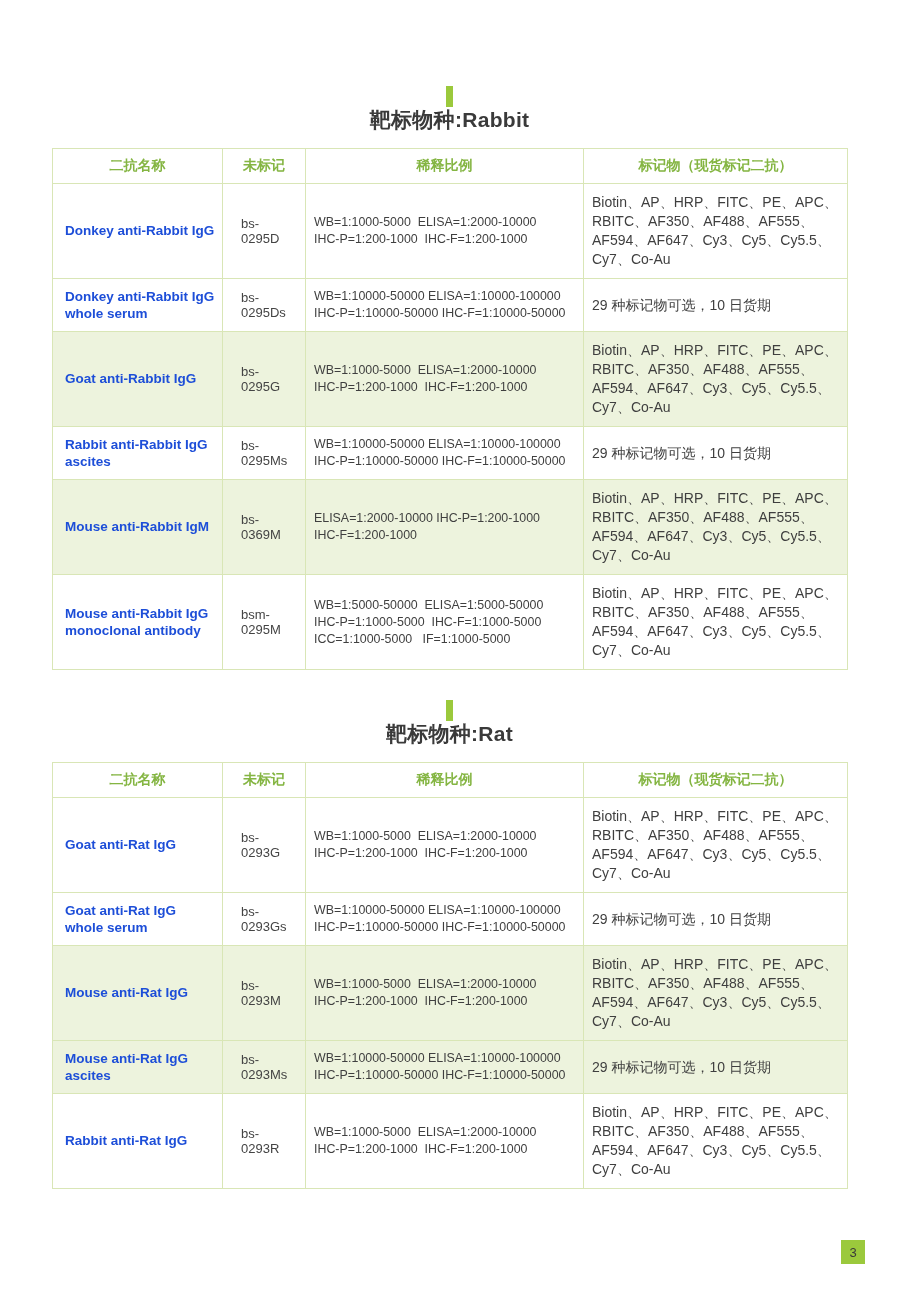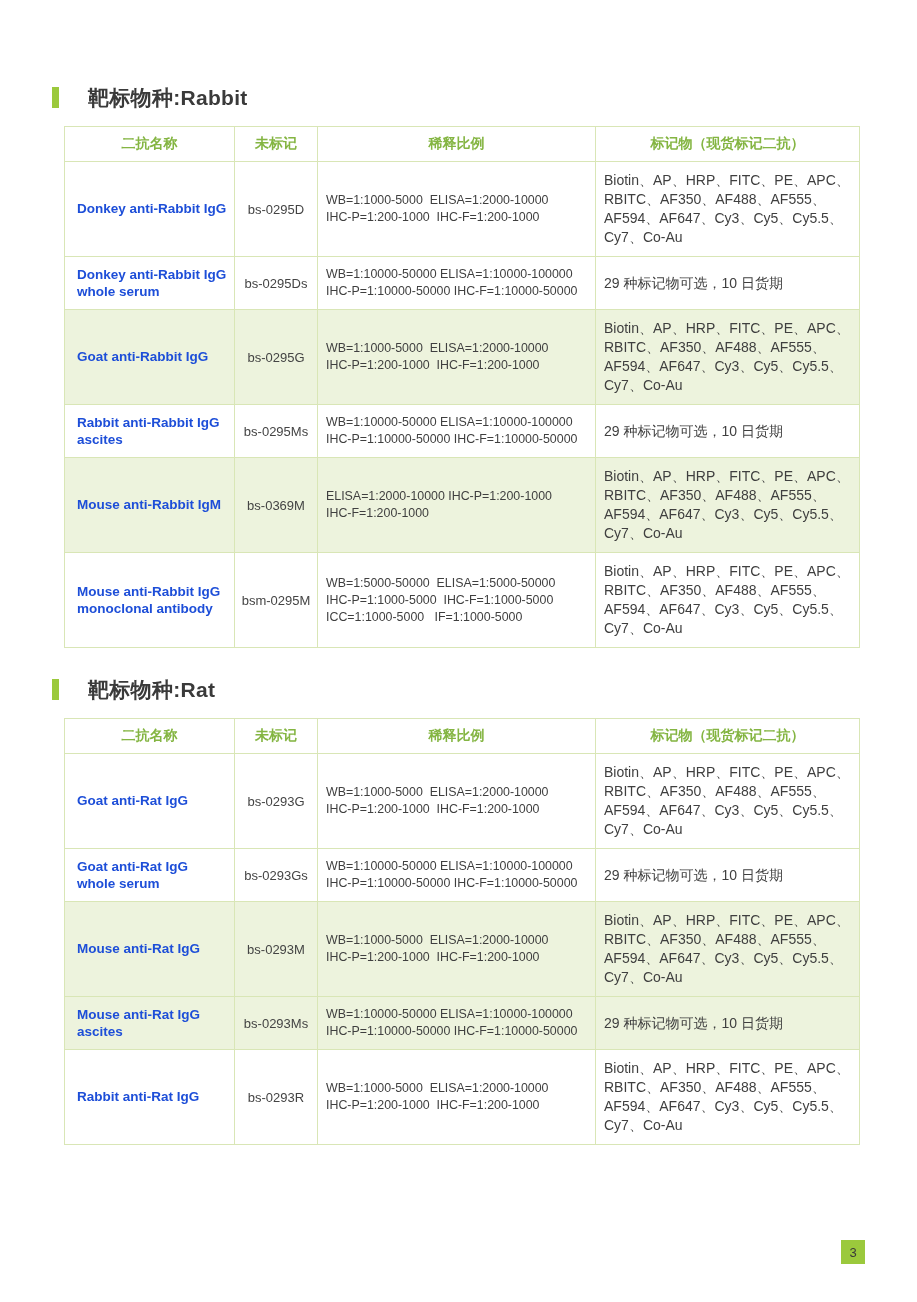--- a/index.html
+++ b/index.html
@@ -6,39 +6,39 @@
   body {
     width: 917px; height: 1302px;
     background: #ffffff;
     font-family: "Liberation Sans", "DejaVu Sans", sans-serif;
     position: relative;
     color: #3f3f3f;
   }
   .page { position: absolute; left: 52px; top: 86px; width: 795px; }
 
   .section { margin-bottom: 30px; }
-  .section-header { display: flex; align-items: center; gap: 29px; margin: 0 0 17px 0; }
+  .section-header { display: flex; align-items: center; gap: 1px; margin: 0 0 17px 0; flex-direction: column; }
   .accent-bar { width: 7px; height: 21px; background: #9bc93c; flex: 0 0 auto; }
   .section-title {
     font-size: 21px; font-weight: bold; color: #3a3a3a;
     margin: 0; line-height: 1.1; letter-spacing: 0.3px;
   }
 
-  table.catalog-table { border-collapse: collapse; table-layout: fixed; width: 795px; margin-left: 12px; }
+  table.catalog-table { border-collapse: collapse; table-layout: fixed; width: 795px; }
   table.catalog-table th, table.catalog-table td { border: 1px solid #d9e6b6; }
   th.col-header {
     height: 30px; color: #84b542; font-size: 14px; font-weight: bold;
     text-align: center; padding: 2px 4px; background: #ffffff;
   }
   td { vertical-align: middle; background: #ffffff; }
   td.name {
     font-weight: bold; font-size: 13.5px; color: #1d4ed8;
     padding: 8px 6px 8px 12px; line-height: 1.3;
   }
-  td.code { text-align: center; font-size: 13px; padding: 4px 5px; color: #444444; }
+  td.code { font-size: 13px; padding: 4px 18px; color: #444444; }
   td.dilution {
     font-size: 12.4px; padding: 9px 4px 9px 8px;
     white-space: pre-wrap; line-height: 17px; color: #3f3f3f;
   }
   td.markers {
     font-size: 14px; padding: 9px 6px 9px 8px;
     line-height: 19px; color: #3f3f3f;
   }
   tr.highlight td { background: #edf3dd; }
 

